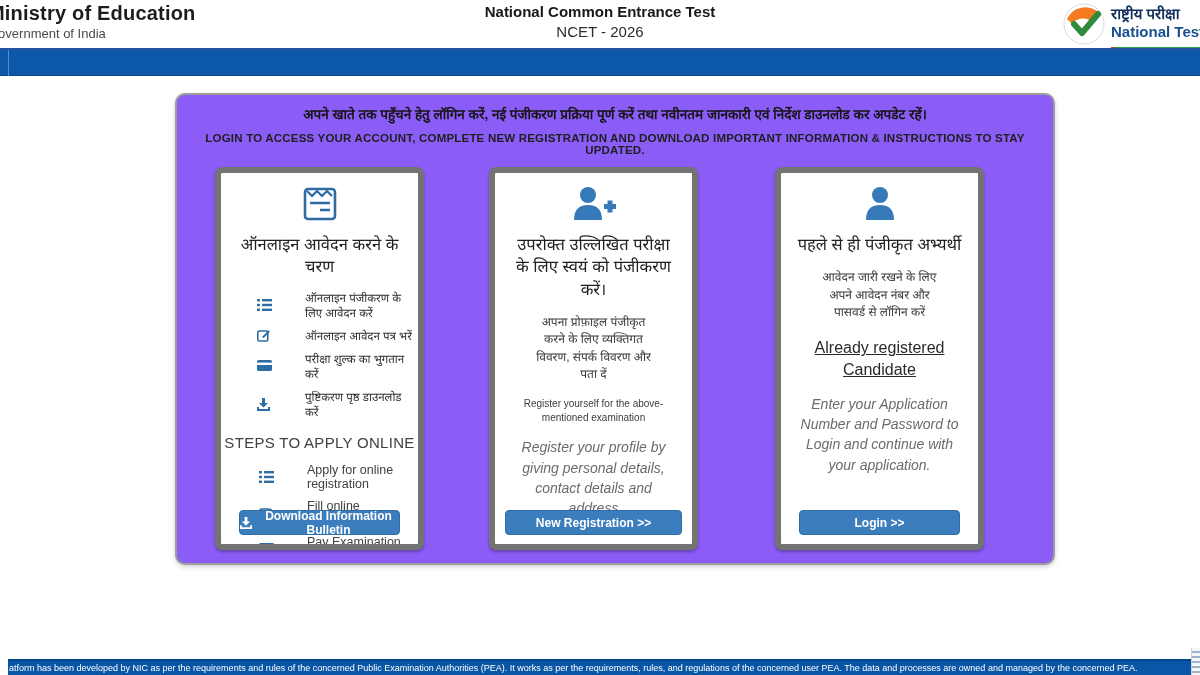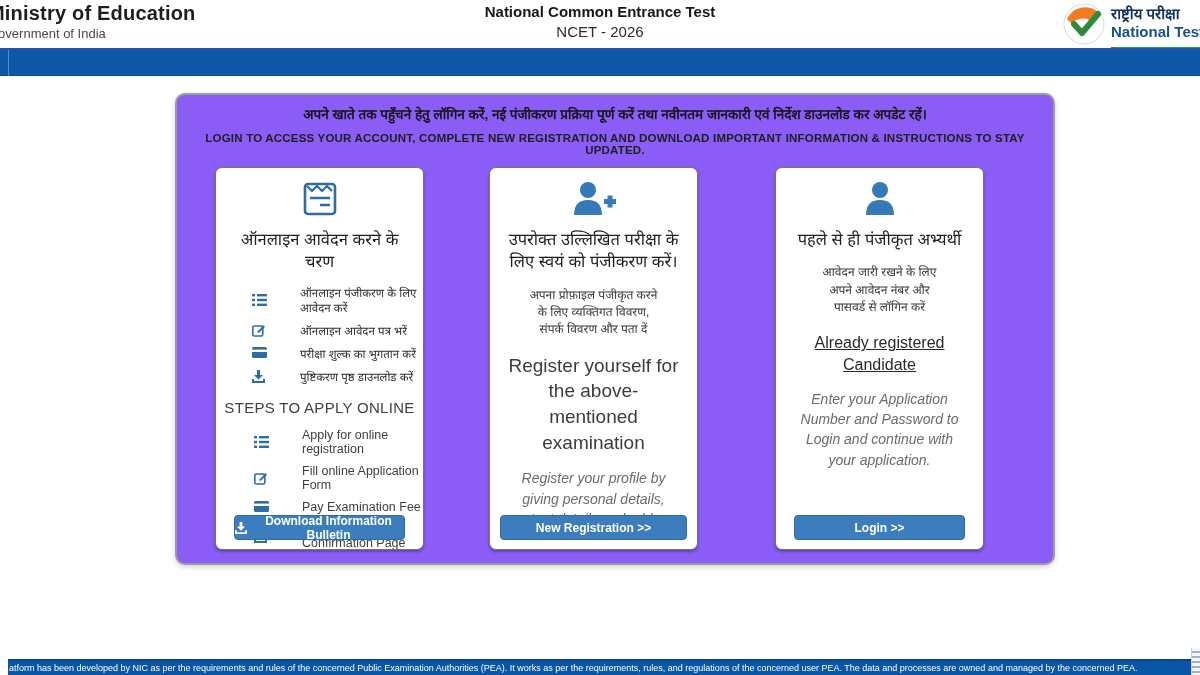--- a/index.html
+++ b/index.html
@@ -31,27 +31,27 @@
 
   
   .panel { position:absolute; left:175px; top:93px; width:880px; height:472px; background:#8b5cf6;
     border:2px solid #9c9c9c; border-radius:10px; box-shadow:0 2px 5px rgba(0,0,0,0.18); }
   .panel-head { text-align:center; padding-top:10px; }
   .panel-head-hindi { font-size:13.5px; font-weight:600; color:#141414; }
   .panel-head-english { font-size:11.5px; font-weight:bold; color:#1e1e1e; margin-top:9px; letter-spacing:0.2px; }
 
   
   .card { position:absolute; top:72px; width:209px; height:383px; background:#fff;
-    border:1px solid #737373; border-radius:7px; box-shadow:0 2px 3px rgba(0,0,0,0.28);
+    border:6px solid #737373; border-radius:7px; box-shadow:0 2px 3px rgba(0,0,0,0.28);
     text-align:center; overflow:hidden; }
   .card-1 { left:38px; } .card-2 { left:312px; } .card-3 { left:586px;margin-left:12px; }
   .card-icon { margin-top:13px; height:38px; }
   .card-h-heading { font-size:16.5px; color:#1f1f1f; margin-top:9px; padding:0 14px; line-height:1.35; }
   .card-h-sub { font-size:12px; color:#3a3a3a; margin-top:14px; padding:0 38px; line-height:1.45; }
-  .card-e-heading { font-size:19px; color:#3c3c3c; margin-top:14px; padding:0 18px; line-height:1.35; }
+  .card-e-heading { font-size:10px; color:#3c3c3c; margin-top:14px; padding:0 18px; line-height:1.35; }
   .card-e-heading.underlined { font-size:16px; color:#2a2a2a; text-decoration:underline; margin-top:16px; }
   .card-e-sub { font-size:14px; color:#6b6b6b; margin-top:13px; padding:0 16px; line-height:1.45;font-style:italic; }
   .steps-title { font-size:15px; color:#414141; margin-top:15px; letter-spacing:0.3px; }
   ul.steps { list-style:none; text-align:left; margin:12px 0 0 38px; }
   ul.steps li { display:flex; align-items:center; margin-bottom:8px;gap:22px; }
   ul.steps li .sicon { width:16px; height:12px; margin-right:10px; flex:0 0 auto; display:inline-flex; }
   ul.steps.hindi li span.slabel { font-size:11.5px; color:#2f2f2f; }
   ul.steps.english li span.slabel { font-size:12.5px; color:#3f3f3f; }
   ul.steps.hindi { margin-left:36px; }
 

